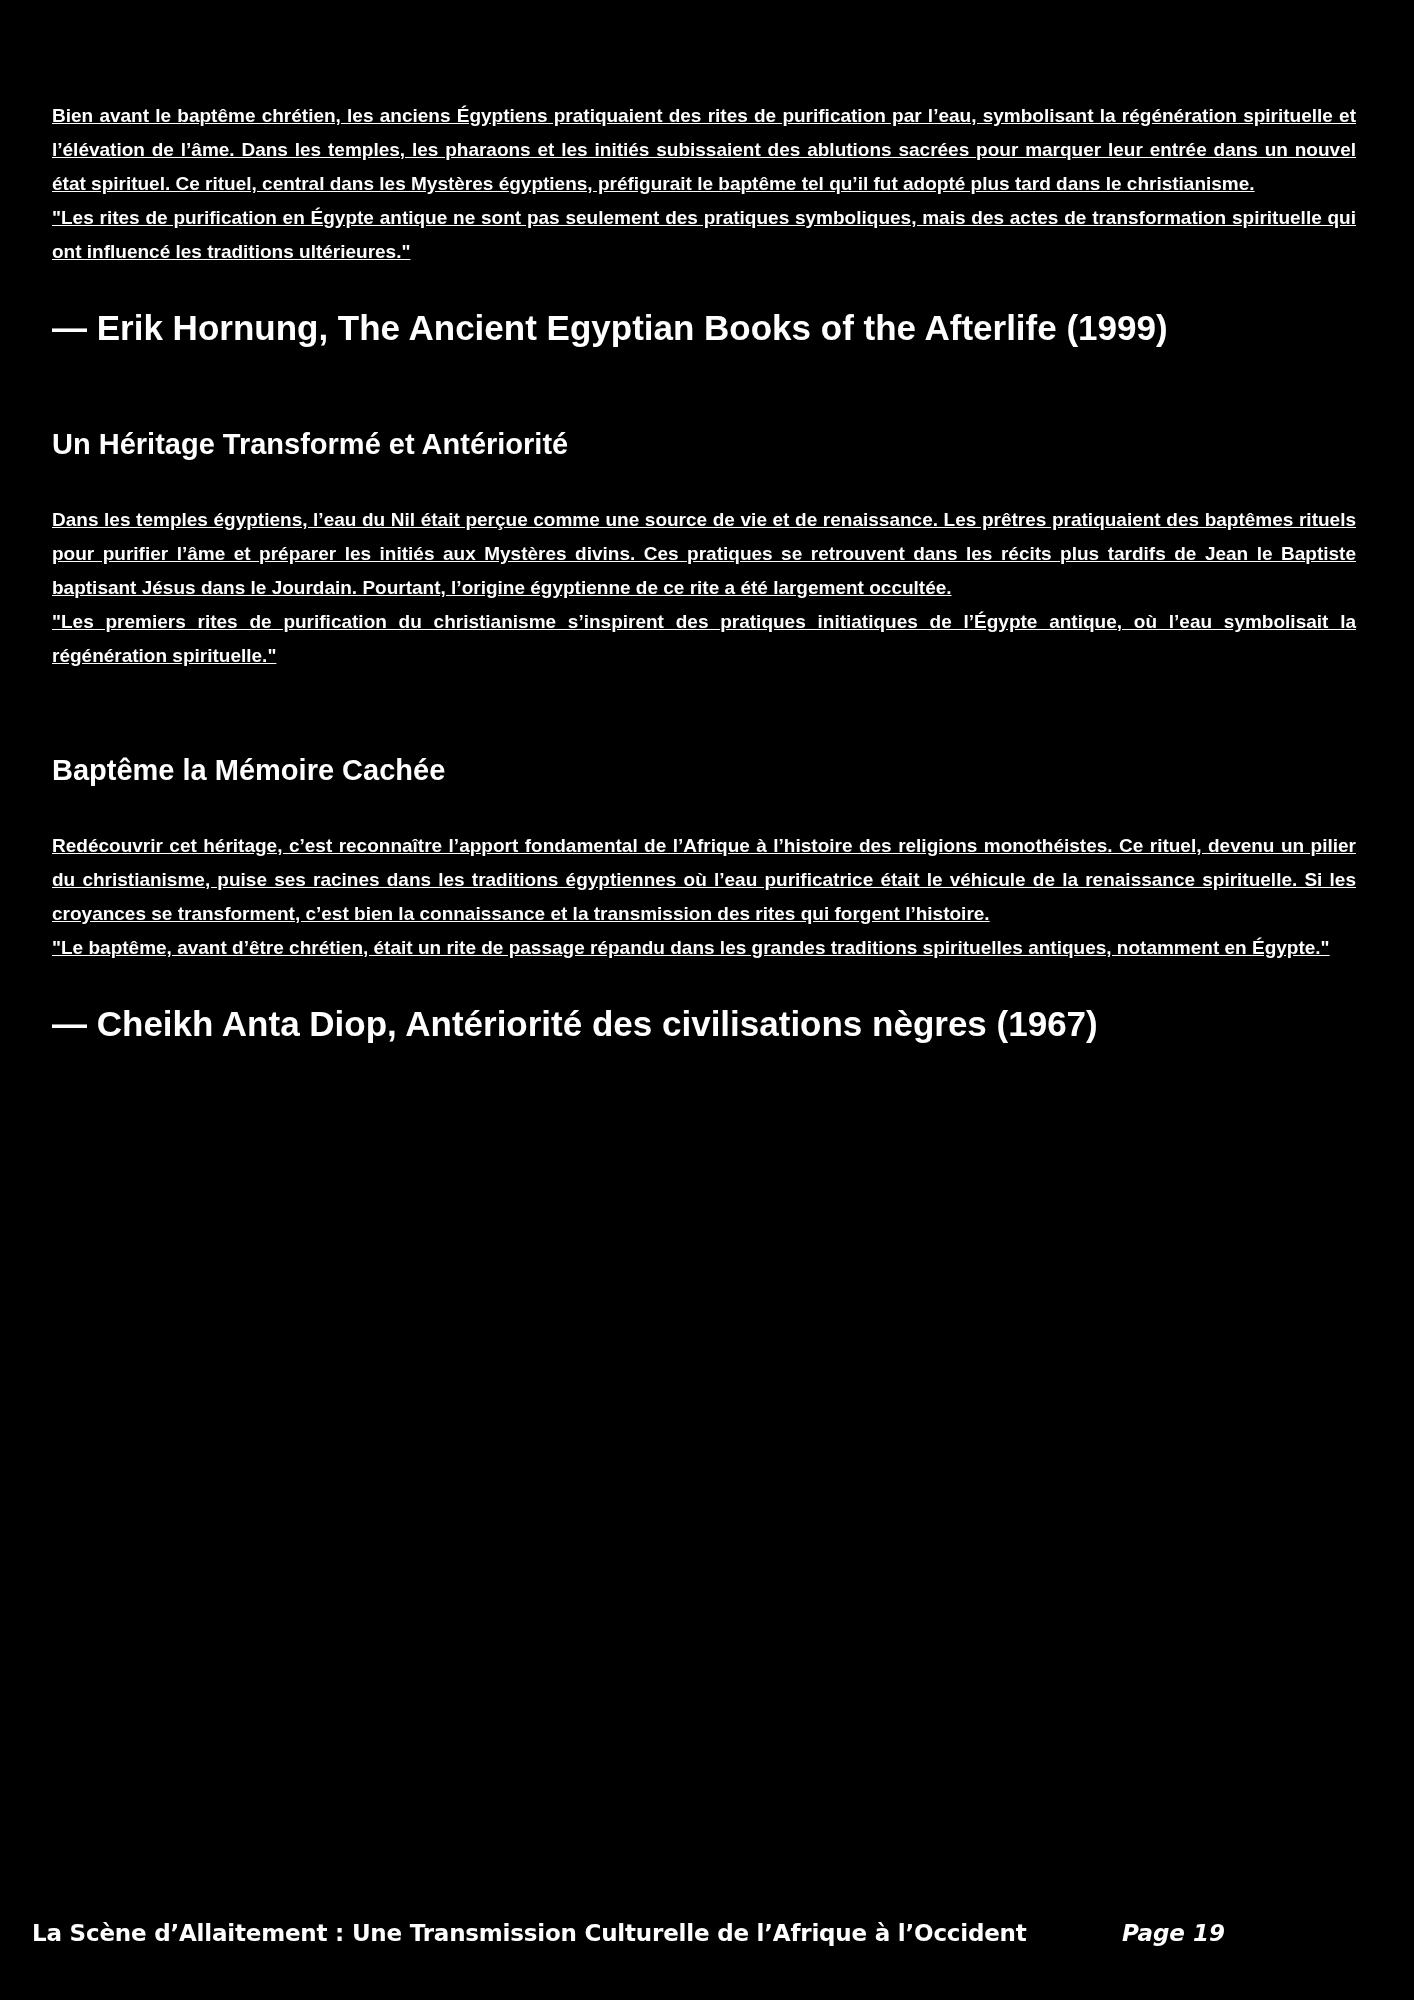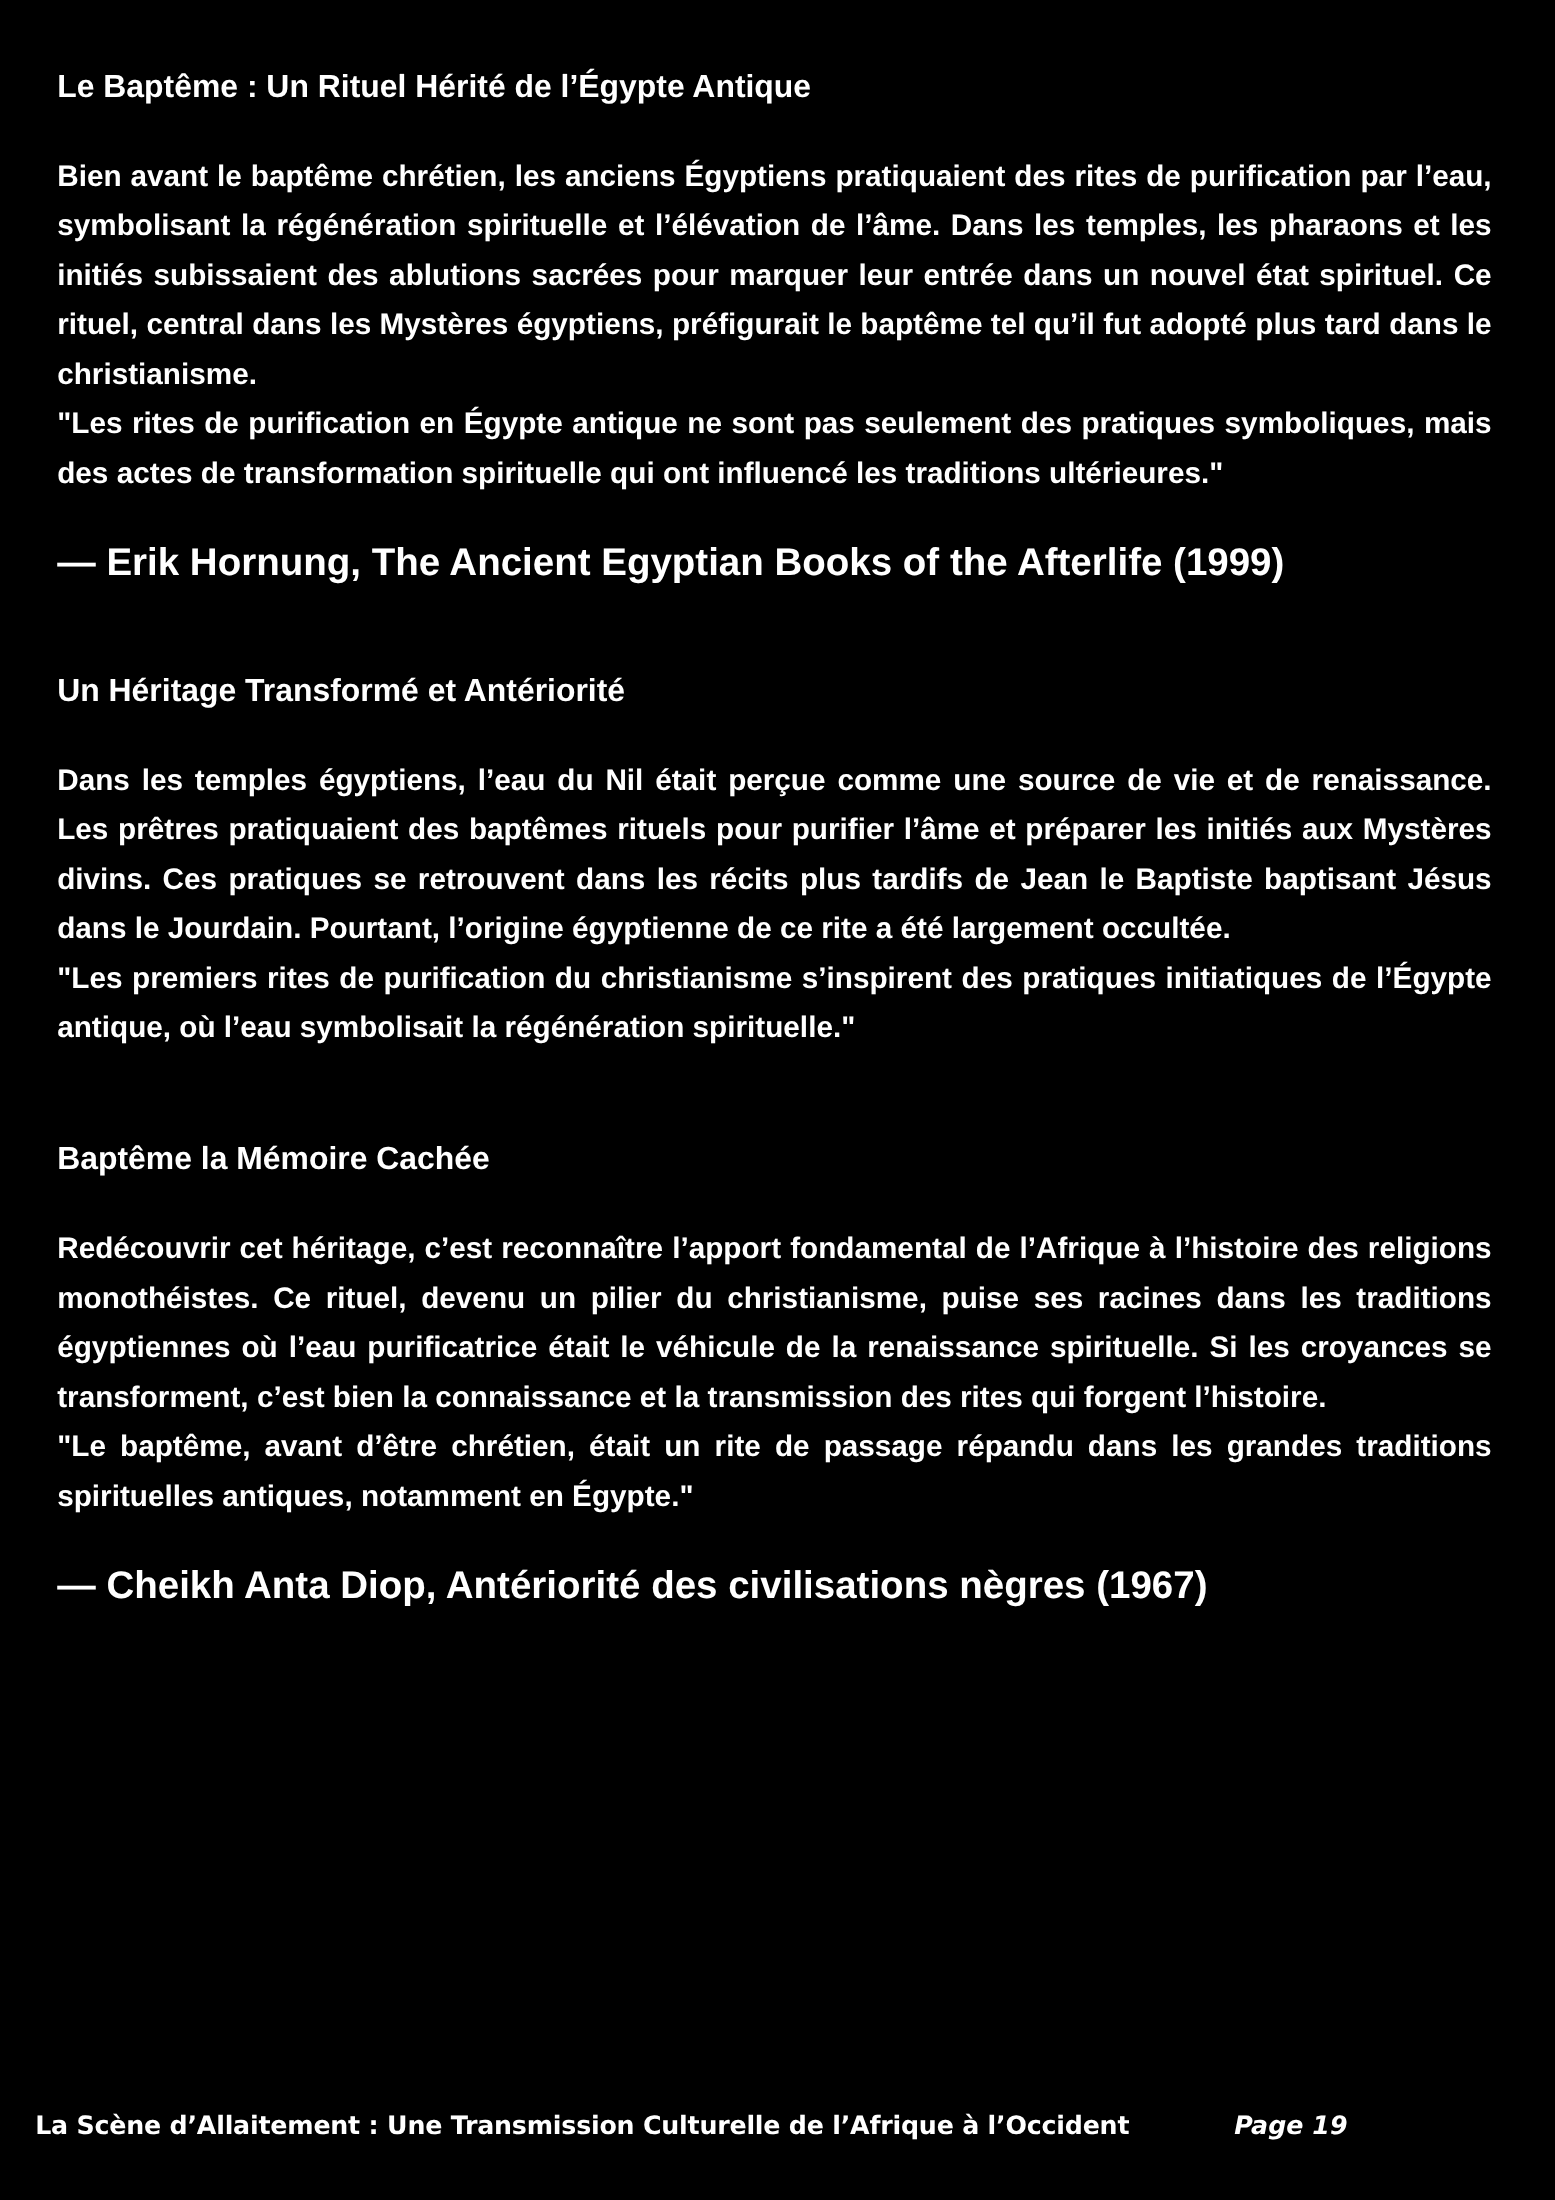--- a/index.html
+++ b/index.html
@@ -22,24 +22,25 @@
       top: 60px;
       width: 1304px;
     }
     .heading {
       font-size: 29px;
       line-height: 39px;
       margin: 0;
       font-weight: bold;
     }
     .para {
-      font-size: 27px;
-      line-height: 45px;
+      font-size: 19px;
+      line-height: 34px;
       text-align: justify;
       margin: 0;
+      text-decoration: underline;
     }
     .attribution {
       font-size: 35px;
       line-height: 39px;
       margin: 0;
     }
     .gap-1 { height: 39px; }
     .gap-2 { height: 78px; }
     .footer {
       position: absolute;
@@ -62,21 +63,20 @@
       display: inline-block;
       font-style: italic;
     }
   </style>
 </head>
 <body>
 
 <div class="page">
 
   <section>
-    <h2 class="heading">Le Baptême : Un Rituel Hérité de l’Égypte Antique</h2>
     <div class="gap-1"></div>
     <p class="para">Bien avant le baptême chrétien, les anciens Égyptiens pratiquaient des rites de purification par l’eau, symbolisant la régénération spirituelle et l’élévation de l’âme. Dans les temples, les pharaons et les initiés subissaient des ablutions sacrées pour marquer leur entrée dans un nouvel état spirituel. Ce rituel, central dans les Mystères égyptiens, préfigurait le baptême tel qu’il fut adopté plus tard dans le christianisme.</p>
     <p class="para">"Les rites de purification en Égypte antique ne sont pas seulement des pratiques symboliques, mais des actes de transformation spirituelle qui ont influencé les traditions ultérieures."</p>
     <div class="gap-1"></div>
     <p class="attribution">— Erik Hornung, The Ancient Egyptian Books of the Afterlife (1999)</p>
   </section>
 
   <div class="gap-2"></div>
 
   <section>

